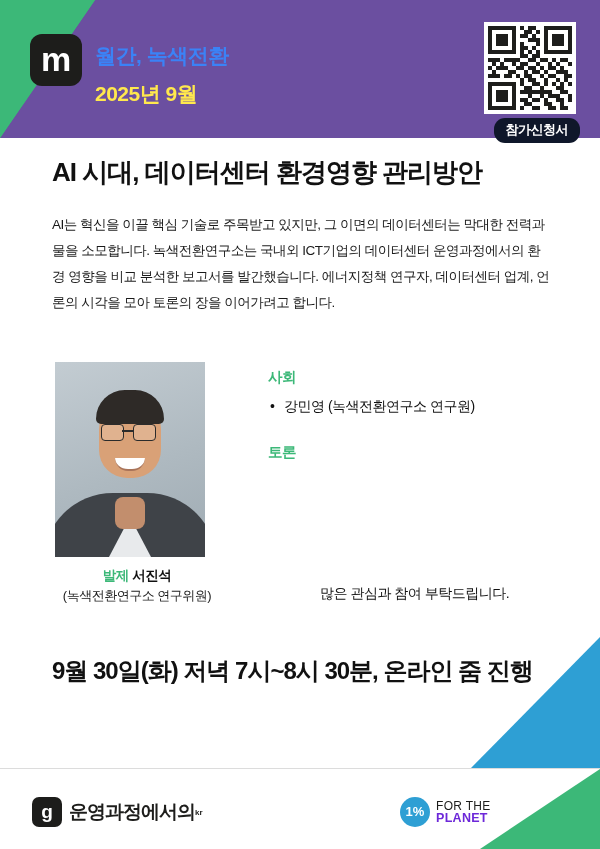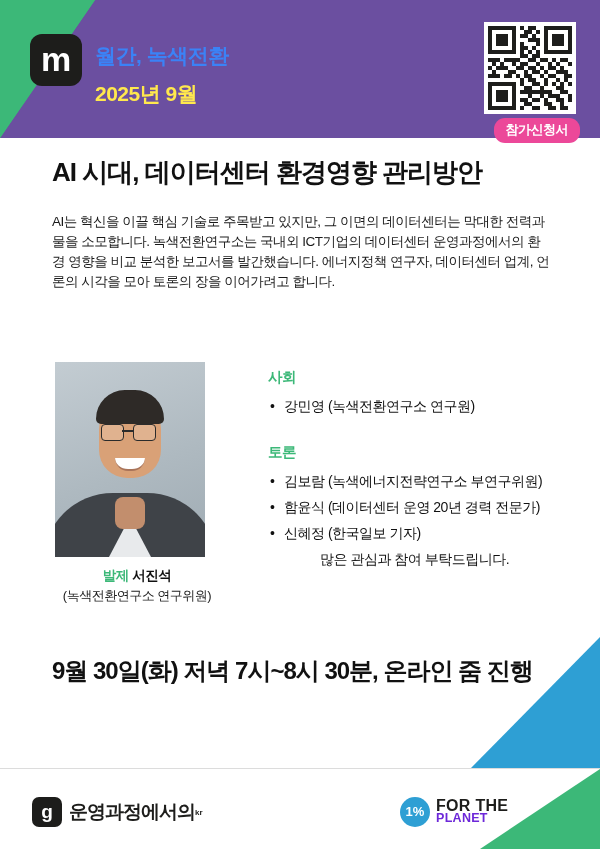--- a/index.html
+++ b/index.html
@@ -105,21 +105,21 @@
     grid-template-rows: repeat(21, 4px);
   }
   .qr-grid i { display: block; }
   .qr-on { background: #1d1d1b; }
   .qr-off { background: #ffffff; }
 
   .qr-label {
     position: absolute;
     top: 118px;
     right: 20px;
-    background: #ec4899;
+    background: #0f172a;
     color: #ffffff;
     font-size: 13px;
     font-weight: bold;
     padding: 3px 12px 4px 12px;
     border-radius: 11px;
     letter-spacing: -0.5px;
   }
 
   
   .headline {
@@ -132,21 +132,21 @@
     color: #111111;
     letter-spacing: -1px;
   }
 
   .lede {
     position: absolute;
     top: 212px;
     left: 52px;
     width: 500px;
     font-size: 13.5px;
-    line-height: 20px;
+    line-height: 26px;
     color: #1a1a1a;
     letter-spacing: -0.5px;
   }
 
   
   .portrait-wrap {
     position: absolute;
     top: 362px;
     left: 55px;
     width: 164px;
@@ -289,21 +289,21 @@
   }
   .panel li::before {
     content: "•";
     position: absolute;
     left: -14px;
     color: #111111;
   }
 
   .closing {
     position: absolute;
-    top: 551px;
+    top: 585px;
     left: 320px;
     font-size: 14px;
     color: #111111;
     letter-spacing: -0.5px;
   }
 
   
   .when {
     position: absolute;
     top: 655px;
@@ -393,22 +393,22 @@
     font-weight: bold;
     line-height: 30px;
     text-align: center;
     margin-right: 6px;
   }
   .planet-text {
     line-height: 12px;
   }
   .planet-text .l1 {
     display: block;
-    font-size: 16px;
-    font-weight: bold;
+    font-size: 12px;
+    font-weight: normal;
     color: #1d1d1b;
     letter-spacing: 0.3px;
   }
   .planet-text .l2 {
     display: block;
     font-size: 12.5px;
     font-weight: bold;
     color: #6d28d9;
     letter-spacing: 0.3px;
   }
@@ -901,25 +901,20 @@
 
   <div class="panel panel-host">
     <h4>사회</h4>
     <ul>
       <li>강민영  (녹색전환연구소 연구원)</li>
     </ul>
   </div>
 
   <div class="panel panel-disc">
     <h4>토론</h4>
-    <ul>
-      <li>김보람  (녹색에너지전략연구소 부연구위원)</li>
-      <li>함윤식  (데이터센터 운영 20년 경력 전문가)</li>
-      <li>신혜정  (한국일보 기자)</li>
-    </ul>
   </div>
 
   <div class="closing">많은 관심과 참여 부탁드립니다.</div>
 
   <div class="when">9월 30일(화) 저녁 7시~8시 30분, 온라인 줌 진행</div>
 
   <div class="blue-tri"></div>
   <div class="green-tri"></div>
   <div class="bottom-rule"></div>
 

